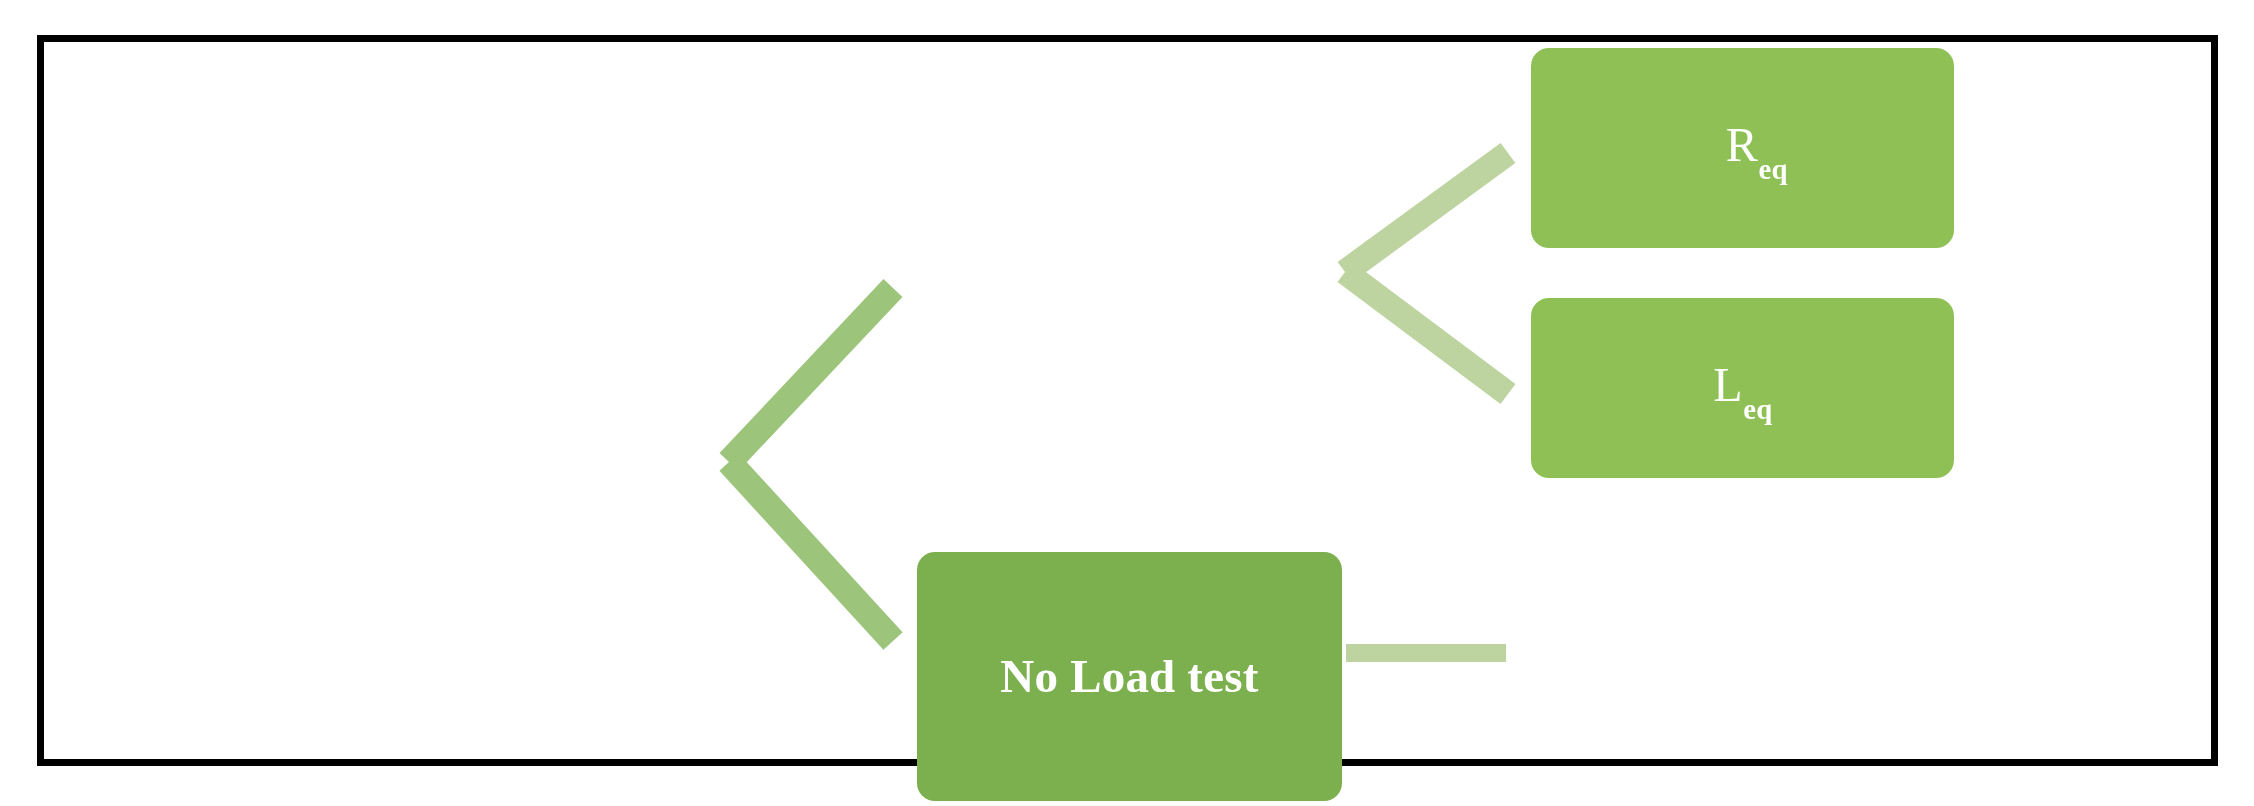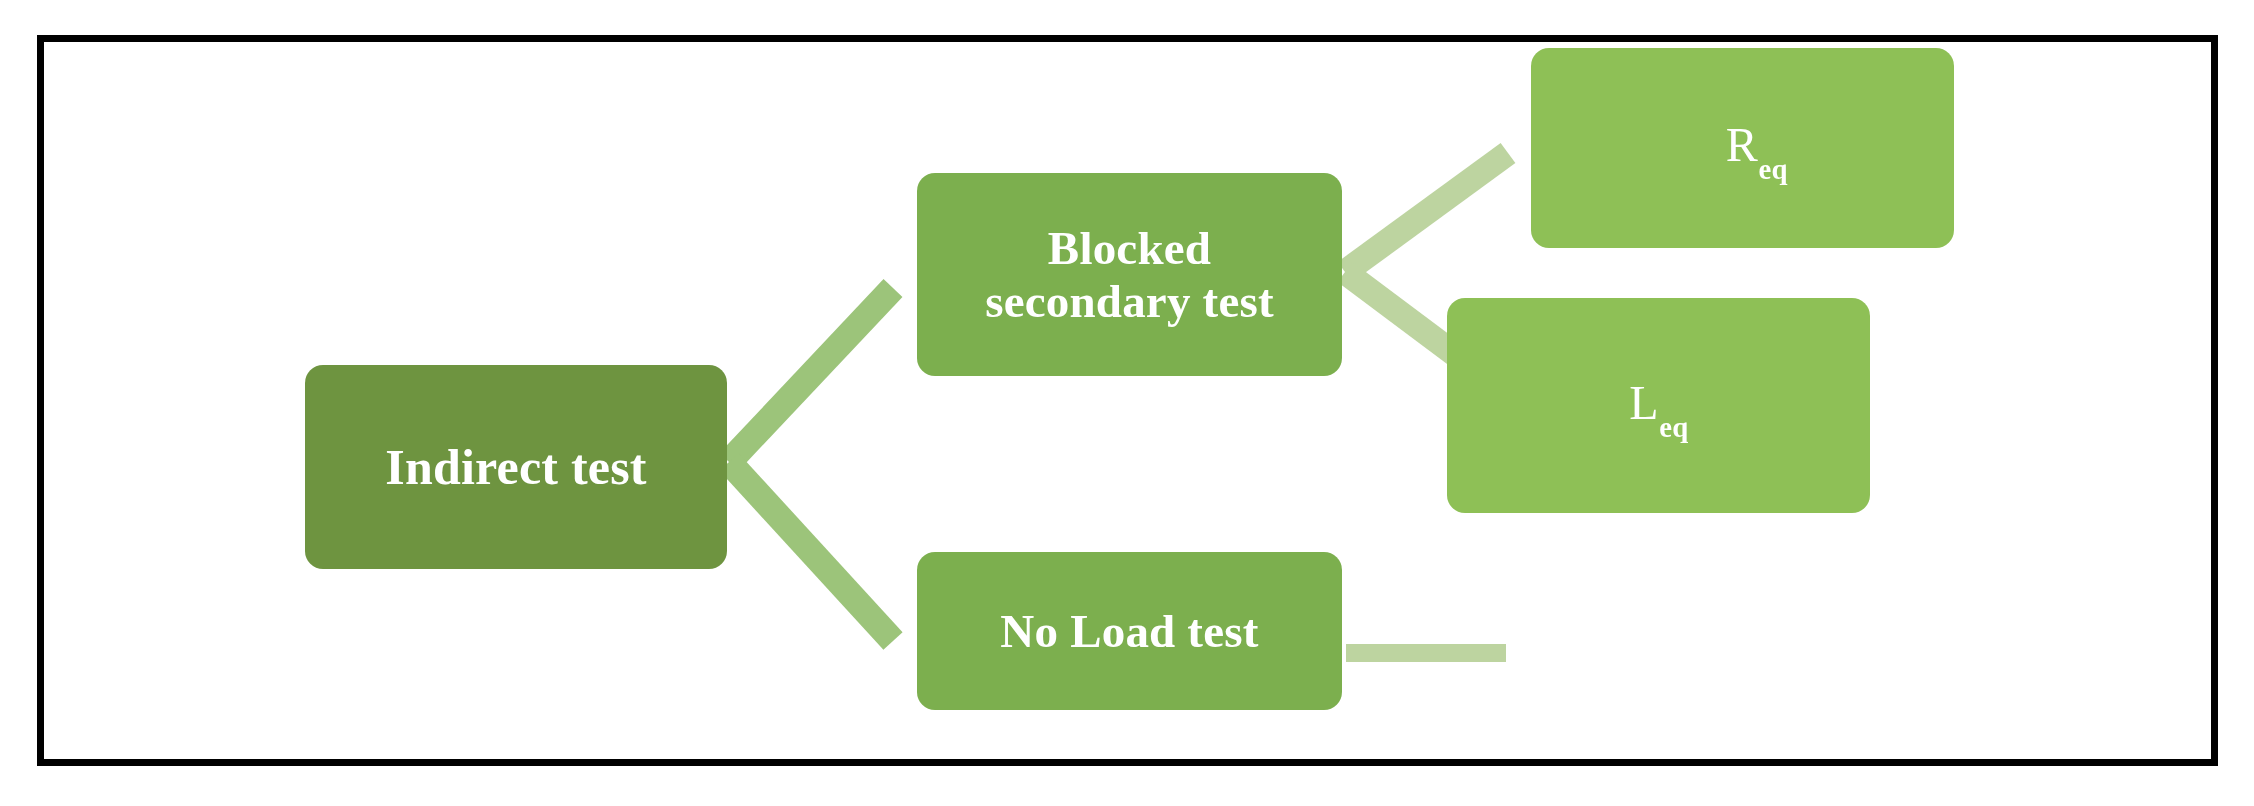--- a/index.html
+++ b/index.html
@@ -68,34 +68,34 @@
     font-size: 50px;
   }
   #node-blocked {
     left: 917px;  top: 173px;
     width: 425px; height: 203px;
     background: #7CAF4E;
     font-size: 47px;
   }
   #node-noload {
     left: 917px;  top: 552px;
-    width: 425px; height: 158px;
+    width: 425px; height: 249px;
     background: #7CAF4E;
     font-size: 47px;
   }
   #node-req {
     left: 1531px; top: 48px;
     width: 423px; height: 200px;
     background: #8EC056;
     font-size: 48px;
     padding-left: 28px;
   }
   #node-leq {
-    left: 1447px; top: 298px;
-    width: 423px; height: 215px;
+    left: 1531px; top: 298px;
+    width: 423px; height: 180px;
     background: #8EC056;
     font-size: 48px;
   }
   #node-ls {
     left: 1531px; top: 552px;
     width: 423px; height: 200px;
     background: #8EC056;
     font-size: 48px;
   }
 
@@ -130,28 +130,21 @@
 
     <path d="M 729 462 L 893 641" stroke="#9CC47A" stroke-width="26" stroke-linecap="butt" fill="none"></path>
 
     <path d="M 1345 272 L 1508 153" stroke="#BDD4A0" stroke-width="25" stroke-linecap="butt" fill="none"></path>
 
     <path d="M 1345 272 L 1508 394" stroke="#BDD4A0" stroke-width="25" stroke-linecap="butt" fill="none"></path>
 
     <path d="M 1346 653 L 1506 653" stroke="#BDD4A0" stroke-width="18" stroke-linecap="butt" fill="none"></path>
   </svg>
 
-  <div class="node" id="node-indirect" style="background: rgb(110, 148, 64); color: rgb(255, 255, 255);">
-    <span class="node-label">Indirect test</span>
-  </div>
 
-  <div class="node" id="node-blocked" style="background: rgb(124, 175, 78); color: rgb(255, 255, 255);">
-    <span class="node-label">Blocked
-secondary test</span>
-  </div>
 
   <div class="node" id="node-noload" style="background: rgb(124, 175, 78); color: rgb(255, 255, 255);">
     <span class="node-label">No Load test</span>
   </div>
 
   <div class="node" id="node-req" style="background: rgb(142, 192, 86); color: rgb(255, 255, 255);">
     <span class="math-label">
       <span class="base">R</span><span class="sub">eq</span>
     </span>
   </div>

